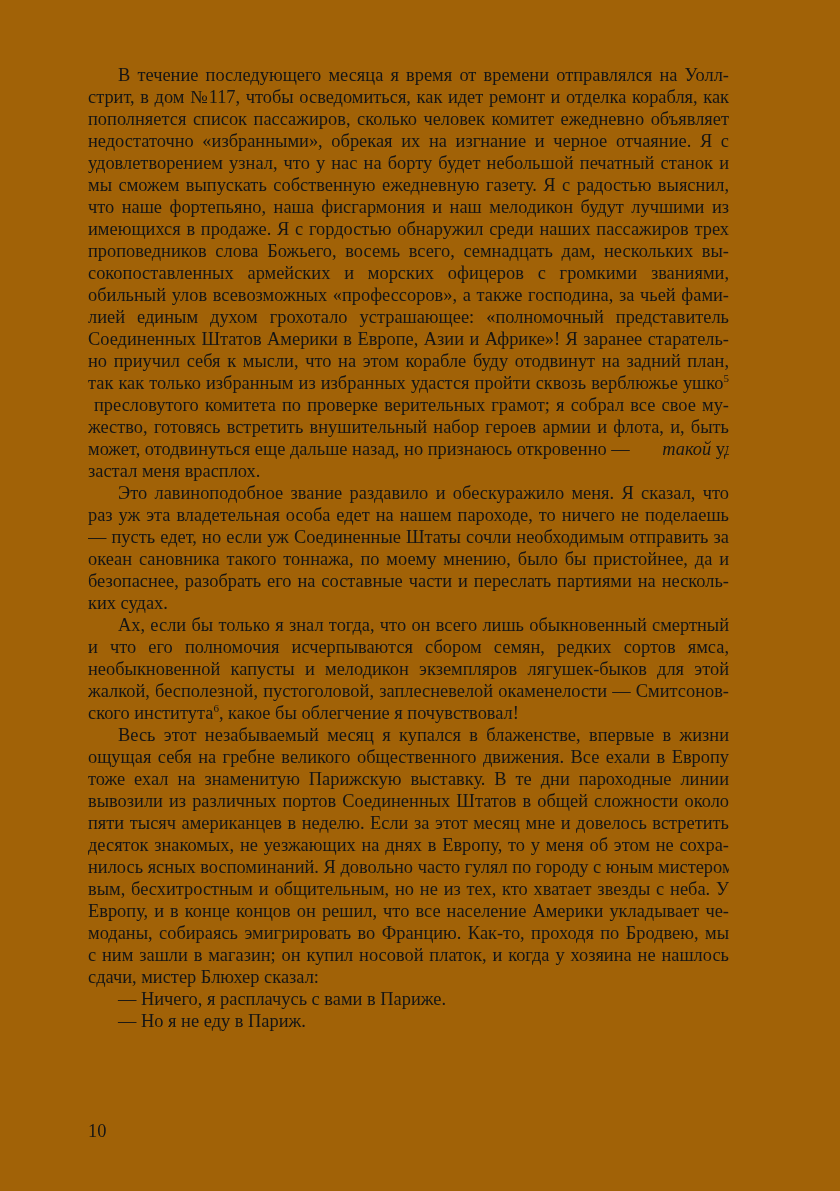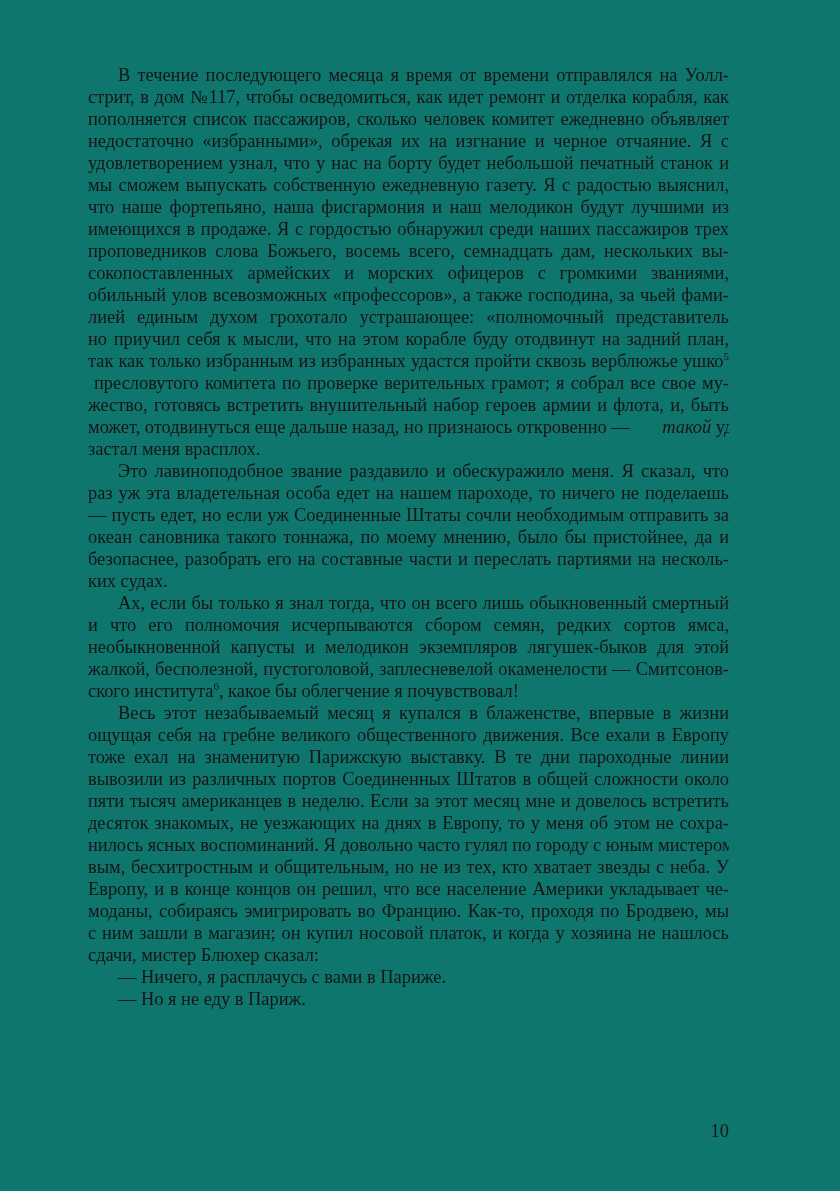--- a/index.html
+++ b/index.html
@@ -11,21 +11,21 @@
   body {
     position: relative;
     width: 840px;
     height: 1191px;
     font-family: "Liberation Serif", "DejaVu Serif", serif;
     color: #151515;
   }
   .page {
     position: absolute;
     inset: 0;
-    background: #0f766e;
+    background: #a16207;
     text-decoration: underline;
   }
   .text-block {
     position: absolute;
     left: 88px;
     top: 64px;
     width: 641px;
     font-size: 18.4px;
     line-height: 22px;
   }
@@ -47,21 +47,21 @@
     font-size: 0.6em;
     vertical-align: super;
     line-height: 0;
   }
   .italic { font-style: italic; margin-left: 28px; }
   .page-number {
     position: absolute;
     left: 88px;
     top: 1120px;
     width: 641px;
-    text-align: right;
+    text-align: left;
     font-size: 18.4px;
     line-height: 22px;
   }
 </style>
 </head>
 <body>
 
 <div class="page">
   <div class="text-block">
       <div class="para">
@@ -70,20 +70,21 @@
         <div class="line"><span>пополняется список пассажиров, сколько человек комитет ежедневно объявляет</span></div>
         <div class="line"><span>недостаточно «избранными», обрекая их на изгнание и черное отчаяние. Я с</span></div>
         <div class="line"><span>удовлетворением узнал, что у нас на борту будет небольшой печатный станок и</span></div>
         <div class="line"><span>мы сможем выпускать собственную ежедневную газету. Я с радостью выяснил,</span></div>
         <div class="line"><span>что наше фортепьяно, наша фисгармония и наш мелодикон будут лучшими из</span></div>
         <div class="line"><span>имеющихся в продаже. Я с гордостью обнаружил среди наших пассажиров трех</span></div>
         <div class="line"><span>проповедников слова Божьего, восемь всего, семнадцать дам, нескольких вы-</span></div>
         <div class="line"><span>сокопоставленных армейских и морских офицеров с громкими званиями,</span></div>
         <div class="line"><span>обильный улов всевозможных «профессоров», а также господина, за чьей фами-</span></div>
         <div class="line"><span>лией единым духом грохотало устрашающее: «полномочный представитель</span></div>
+        <div class="line"><span>Соединенных Штатов Америки в Европе, Азии и Африке»! Я заранее старатель-</span></div>
         <div class="line"><span>но приучил себя к мысли, что на этом корабле буду отодвинут на задний план,</span></div>
         <div class="line"><span>так как только избранным из избранных удастся пройти сквозь верблюжье ушко</span><span class="sup">5</span></div>
         <div class="line pad"><span>пресловутого комитета по проверке верительных грамот; я собрал все свое му-</span></div>
         <div class="line"><span>жество, готовясь встретить внушительный набор героев армии и флота, и, быть</span></div>
         <div class="line"><span>может, отодвинуться еще дальше назад, но признаюсь откровенно — </span><span class="italic">такой</span><span> удар</span></div>
         <div class="line last"><span>застал меня врасплох.</span></div>
       </div>
       <div class="para">
         <div class="line indent"><span>Это лавиноподобное звание раздавило и обескуражило меня. Я сказал, что</span></div>
         <div class="line"><span>раз уж эта владетельная особа едет на нашем пароходе, то ничего не поделаешь</span></div>

